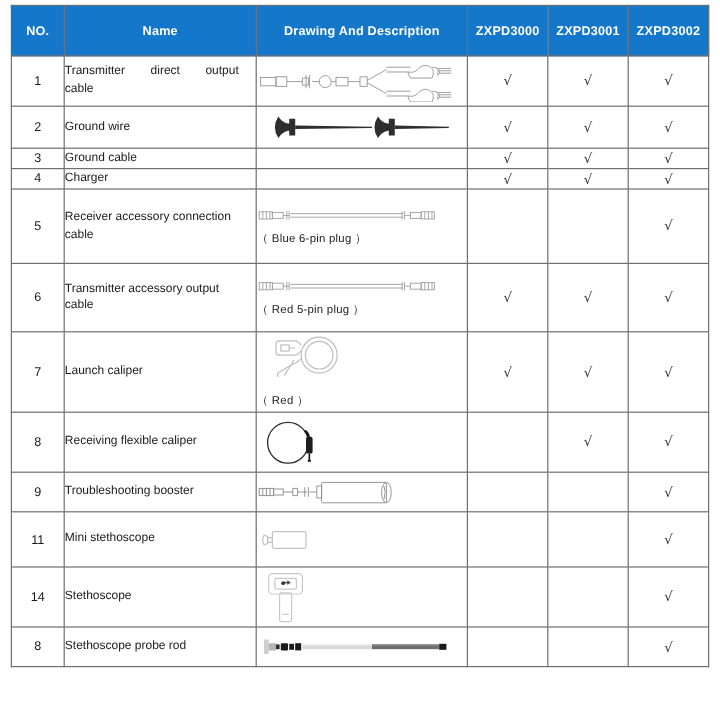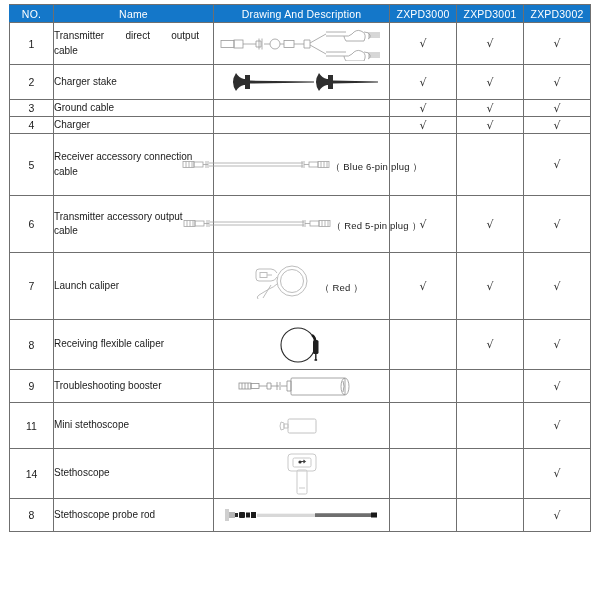--- a/index.html
+++ b/index.html
@@ -32,22 +32,22 @@
   table.accessory-table th {
     border: 1px solid #6f6f6f;
     padding: 0;
     vertical-align: middle;
     box-sizing: border-box;
   }
   thead th {
     background: #1477c9;
     color: #ffffff;
     font-size: 10.5px;
-    font-weight: normal;
-    height: 18px;
+    font-weight: bold;
+    height: 42px;
     letter-spacing: .2px;
     border: 1px solid #1477c9;
     border-bottom: 1px solid #5b5b5b;
   }
   thead th.th-no { border-left: 1px solid #1477c9; }
   .col-no    { width: 44px; }
   .col-name  { width: 160px; }
   .col-draw  { width: 176px; }
   .col-m     { width: 67px; }
   td.cell-no {
@@ -71,21 +71,22 @@
   td.cell-name.justify .nm2 {
     display: block;
     text-align: left;
   }
   td.cell-draw {
     text-align: center;
     padding: 3px 2px;
   }
   .draw-wrap {
     display: flex;
-    align-items: center;
+    flex-direction: column;
+    align-items: flex-start;
     justify-content: center;
   }
   .caption {
     font-size: 9.5px;
     color: #222;
     margin-top: 5px;
     letter-spacing: .2px;
     white-space: nowrap;
   }
   td.cell-mark {
@@ -157,21 +158,21 @@
             </span>
           </div>
         </td>
         <td class="cell-mark">√</td>
         <td class="cell-mark">√</td>
         <td class="cell-mark">√</td>
       </tr>
 
       <tr style="height:35px">
         <td class="cell-no">2</td>
-        <td class="cell-name">Charger stake</td>
+        <td class="cell-name">Ground wire</td>
         <td class="cell-draw">
           <div class="draw-wrap">
             <span>
               <svg width="168" height="28" viewBox="0 0 168 28">
                 <g fill="#2e2e2e" stroke="none">
                   <path d="M18 5 q-6 9 0 18 q3 -5 8 -6 h4 v-6 h-4 q-5 -1 -8 -6 z"></path>
                   <path d="M27 7 h5 v14 h-5 z"></path>
                   <path d="M32 12.6 L96 13.6 L96 14.6 L32 15.6 z"></path>
                   <path d="M93 5 q-6 9 0 18 q3 -5 8 -6 h4 v-6 h-4 q-5 -1 -8 -6 z" transform="translate(8,0)"></path>
                   <path d="M110 7 h5 v14 h-5 z"></path>

